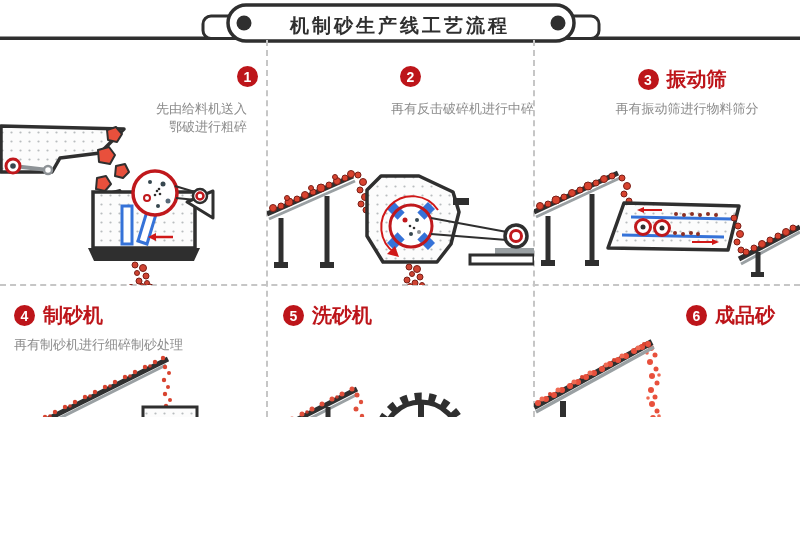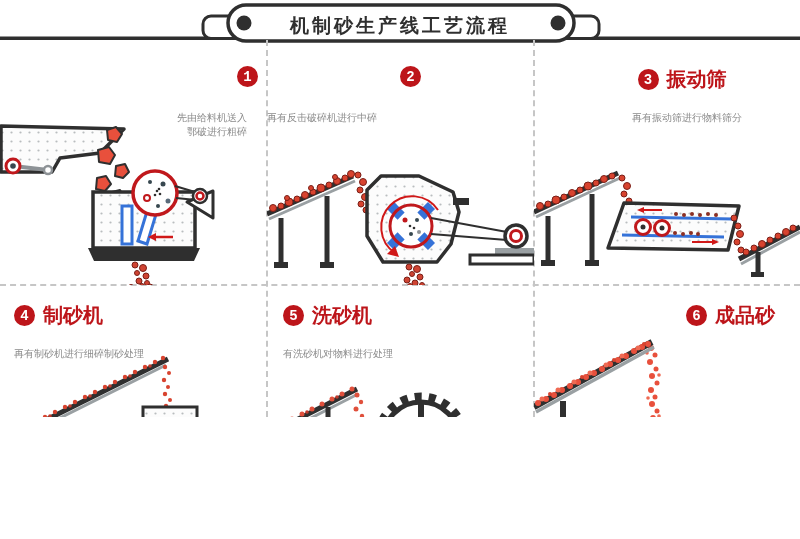--- a/index.html
+++ b/index.html
@@ -1,19 +1,19 @@
 <!DOCTYPE html>
 <html><head>
 <meta charset="utf-8">
 <style>
   * { margin:0; padding:0; box-sizing:border-box; }
   body { background:#ffffff; }
   .page {
     position:relative; width:800px; height:417px; background:#ffffff;
-    overflow:hidden; font-family:Liberation Mono, monospace;
+    overflow:hidden; font-family:Liberation Sans, sans-serif;
   }
   
   .banner-svg { position:absolute; left:0; top:0; }
   .banner-title {
     position:absolute; top:13px; left:0; width:800px; text-align:center;
     font-size:19px; font-weight:bold; color:#2f2f2f; letter-spacing:3px;
   }
   
   .vdash { position:absolute; top:40px; bottom:0; width:0; border-left:2px dashed #c6c6c6; }
   .hdash { position:absolute; left:0; right:0; top:284px; height:0; border-top:2px dashed #c6c6c6; }
@@ -25,21 +25,21 @@
   .panel svg { position:absolute; left:0; top:0; }
   .p-title {
     position:absolute; display:flex; align-items:center; gap:8px;
     color:#bd151a; font-weight:bold; font-size:20px; white-space:nowrap;
   }
   .badge {
     width:21px; height:21px; border-radius:50%; background:#bd151a; color:#fff;
     font-size:14px; font-weight:bold; display:flex; align-items:center;
     justify-content:center; flex:0 0 21px;
   }
-  .p-desc { position:absolute; color:#8b8b8b; font-size:10px; line-height:1.35; white-space:pre-line;margin-top:12px; }
+  .p-desc { position:absolute; color:#8b8b8b; font-size:13px; line-height:1.35; white-space:pre-line; }
 </style>
 </head>
 <body>
 
 <div class="page">
 
   <svg class="banner-svg" width="800" height="46" viewBox="0 0 800 46">
     <rect x="0" y="36.5" width="800" height="3.5" fill="#2f2f2f"></rect>
     <rect x="203" y="16" width="52" height="22.5" rx="8" fill="#ffffff" stroke="#2f2f2f" stroke-width="3"></rect>
     <rect x="547" y="16" width="52" height="22.5" rx="8" fill="#ffffff" stroke="#2f2f2f" stroke-width="3"></rect>
@@ -205,21 +205,21 @@
         <circle cx="153" cy="237" r="3"></circle>
           <circle cx="140" cy="240" r="3"></circle>
           <circle cx="148" cy="243" r="3"></circle>
         <circle cx="155" cy="245" r="2.5"></circle>
           <circle cx="143" cy="246" r="2.5"></circle>
       </g>
     </svg>
     <div class="p-title" style="left:20px; right:0; top:26px; justify-content:center">
       <span class="badge">2</span>
     </div>
-    <div class="p-desc" style="left:0; right:0; top:60px; text-align:left">再有反击破碎机进行中碎</div>
+    <div class="p-desc" style="left:0; right:0; top:60px; text-align:right">再有反击破碎机进行中碎</div>
   </div>
 
   <div class="panel row1" style="left:534px; width:266px">
     <svg width="266" height="245" viewBox="0 0 266 245">
       <defs>
         <pattern id="dots3" width="9" height="9" patternUnits="userSpaceOnUse">
           <rect width="9" height="9" fill="#fcfcfc"></rect>
             <circle cx="2.5" cy="2.5" r="1.1" fill="#b9bdbf"></circle>
         </pattern>
       </defs>
@@ -496,21 +496,20 @@
             <circle cx="95" cy="145" r="2.2"></circle>
           <circle cx="90" cy="152" r="2.5"></circle>
             <circle cx="94" cy="159" r="2.2"></circle>
         </g>
       </g>
     </svg>
     <div class="p-title" style="left:16px; top:17px">
       <span class="badge">5</span>
       <span>洗砂机</span>
     </div>
-    <div class="p-desc" style="left:16px; top:51px">有洗砂机对物料进行处理</div>
   </div>
 
   <div class="panel row2" style="left:534px; width:266px">
     <svg width="266" height="254" viewBox="0 0 266 254">
 
       <path d="M 118 240 Q 160 200 172 148 Q 186 205 246 240 Z" fill="#f6c4bd"></path>
 
       <g>
         <path d="M 28 240 Q 100 215 122 142 Q 150 215 218 240 Z" fill="#e24a38"></path>
         <path d="M 122 142 Q 150 215 218 240 L 196 240 Q 140 210 119 150 Z" fill="#d9422f"></path>

